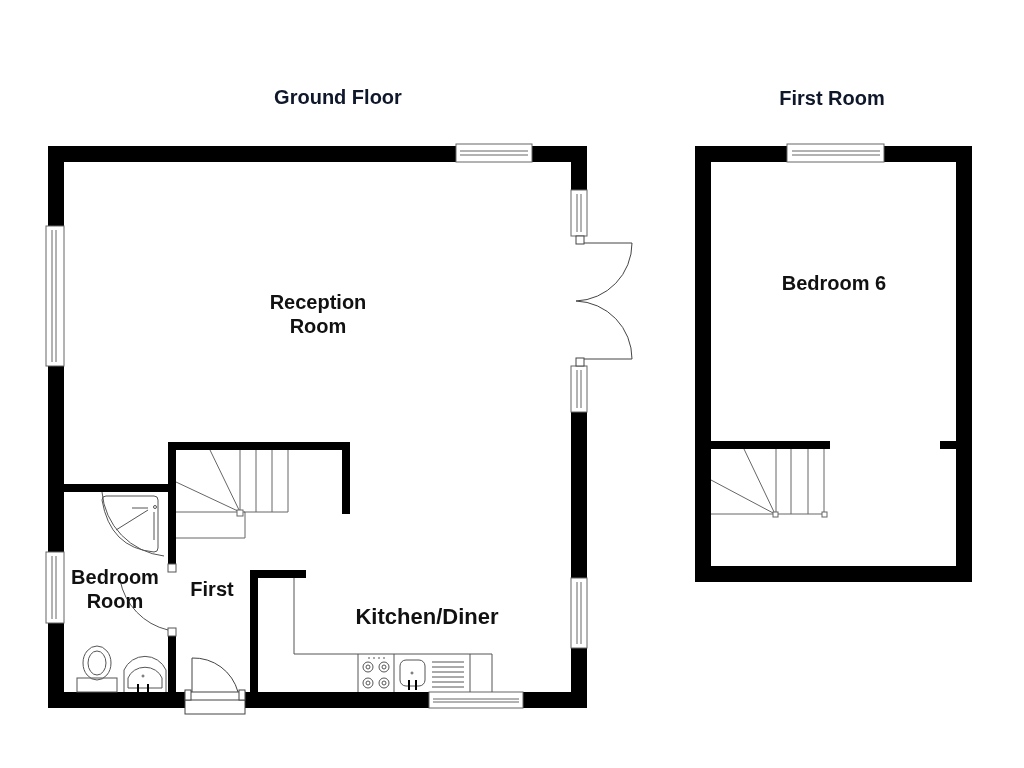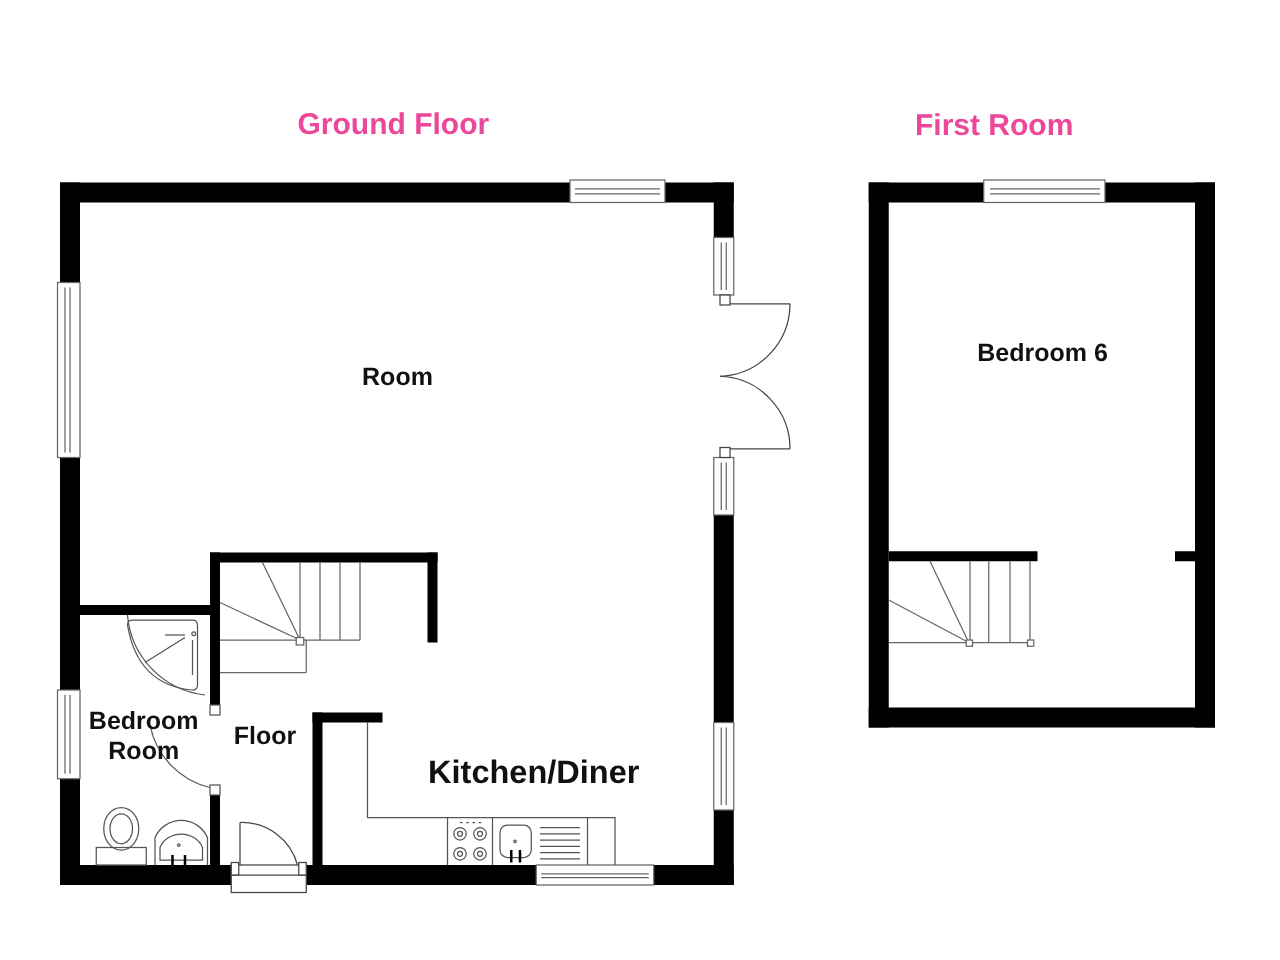--- a/index.html
+++ b/index.html
@@ -1,17 +1,17 @@
 <!DOCTYPE html>
 <html><head>
 <meta charset="utf-8">
 <style>
   html, body { margin:0; padding:0; background:#ffffff; }
   body { width:1024px; height:768px; position:relative; overflow:hidden; font-family:"Liberation Sans", sans-serif; }
-  .title { position:absolute; font-weight:bold; font-size:24px; color:#ec4899; }
+  .title { position:absolute; font-weight:bold; font-size:20px; color:#0f172a; text-align:center; }
   .room-label { position:absolute; font-weight:bold; font-size:20px; color:#111; text-align:center; line-height:24px; }
   svg { position:absolute; left:0; top:0; }
 </style>
 </head>
 <body>
 
 <div class="title" style="left:238px; top:86px; width:200px;">Ground Floor</div>
 <div class="title" style="left:732px; top:87px; width:200px;">First Room</div>
 
 <svg width="1024" height="768" viewBox="0 0 1024 768">
@@ -199,21 +199,22 @@
       <line x1="791" y1="449" x2="791" y2="514"></line>
       <line x1="808" y1="449" x2="808" y2="514"></line>
       <line x1="824" y1="449" x2="824" y2="514"></line>
       <rect x="773" y="512" width="5" height="5" fill="#fff"></rect>
       <rect x="822" y="512" width="5" height="5" fill="#fff"></rect>
     </g>
   </g>
 </svg>
 
 <div class="room-label" style="left:218px; top:290px; width:200px;">
+  <div>Reception</div>
   <div>Room</div>
 </div>
 <div class="room-label" style="left:62px; top:565px; width:106px;">
   <div>Bedroom</div>
   <div>Room</div>
 </div>
-<div class="room-label" style="left:180px; top:577px; width:64px;">Floor</div>
-<div class="room-label" style="left:342px; top:605px; width:170px; font-size:26px;">Kitchen/Diner</div>
+<div class="room-label" style="left:180px; top:577px; width:64px;">First</div>
+<div class="room-label" style="left:342px; top:605px; width:170px; font-size:22px;">Kitchen/Diner</div>
 <div class="room-label" style="left:754px; top:271px; width:160px;">Bedroom 6</div>
 
 </body></html>

